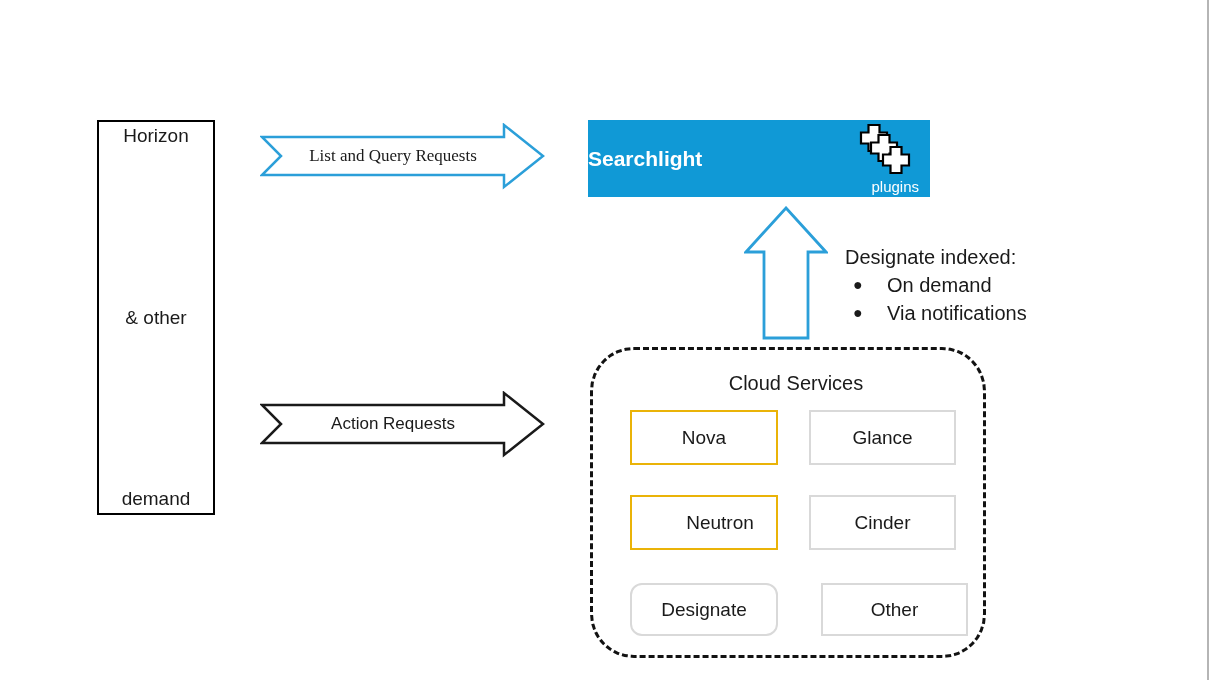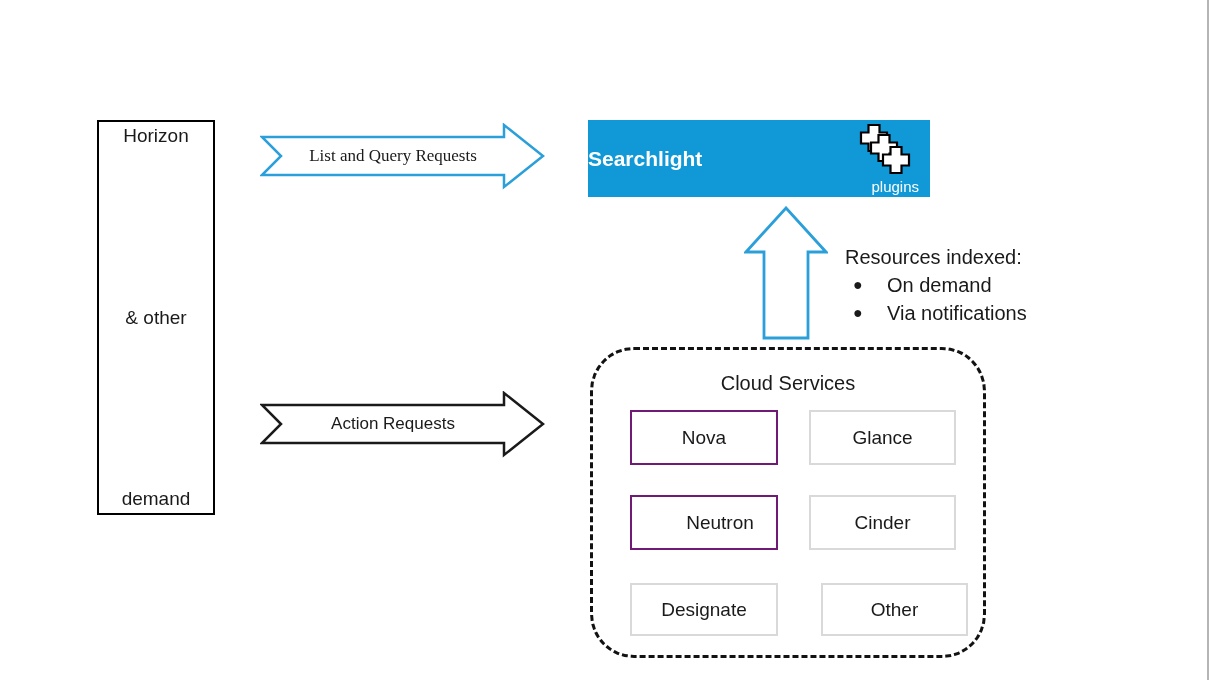--- a/index.html
+++ b/index.html
@@ -35,27 +35,27 @@
   .up-arrow{position:absolute;left:744px;top:206px;}
   .resources{position:absolute;left:845px;top:243px;width:240px;font-size:20px;}
   .resources-heading{line-height:28px;}
   .bullet-row{display:flex;line-height:28px;}
   .bullet-dot{width:34px;text-align:left;padding-left:8px;font-size:16px;}
   .cloud-box{
     position:absolute;left:590px;top:347px;width:396px;height:311px;
     border:3px dashed #121212;border-radius:44px;box-sizing:border-box;
   }
   .cloud-title{
-    position:absolute;left:0;top:22px;width:100%;text-align:center;font-size:20px;
+    position:absolute;left:8px;top:22px;width:100%;text-align:center;font-size:20px;
   }
   .svc{
     position:absolute;background:#fff;display:flex;align-items:center;
     justify-content:center;font-size:19px;box-sizing:border-box;
   }
-  .svc.emph{border:2px solid #701a75;}
+  .svc.emph{border:2px solid #eab308;}
   .svc.soft{border:2px solid #d9d9d9;}
 </style>
 </head>
 <body>
 
 <div id="slide">
 
   <div class="edge-line"></div>
 
 
@@ -80,21 +80,21 @@
       <polygon points="38.5,24 49.5,24 49.5,31.5 57,31.5 57,42.5 49.5,42.5 49.5,50 38.5,50 38.5,42.5 31,42.5 31,31.5 38.5,31.5" fill="#ffffff" stroke="#000000" stroke-width="2.2"></polygon>
     </svg>
     <span class="plugins-label">plugins</span>
   </div>
 
   <svg class="up-arrow" width="84" height="134" viewBox="0 0 84 134">
     <polygon points="42,2 82,46 64,46 64,132 20,132 20,46 2,46" fill="#ffffff" stroke-width="2.8" stroke-linejoin="miter" stroke="#2b9fd9"></polygon>
   </svg>
 
   <div class="resources">
-    <div class="resources-heading">Resources indexed:</div>
+    <div class="resources-heading">Designate indexed:</div>
     <div class="bullet-row">
       <span class="bullet-dot">●</span>
       <span>On demand</span>
     </div>
     <div class="bullet-row">
       <span class="bullet-dot">●</span>
       <span>Via notifications</span>
     </div>
   </div>
 
@@ -113,21 +113,21 @@
     </div>
     <div class="svc soft" style="left:216px;top:60px;width:147px;height:55px;">
       <span>Glance</span>
     </div>
     <div class="svc emph" style="left:37px;top:145px;width:148px;height:55px;padding-left:32px;">
       <span>Neutron</span>
     </div>
     <div class="svc soft" style="left:216px;top:145px;width:147px;height:55px;">
       <span>Cinder</span>
     </div>
-    <div class="svc soft" style="left:37px;top:233px;width:148px;height:53px;">
+    <div class="svc soft" style="left:37px;top:233px;width:148px;height:53px;border-radius:12px;">
       <span>Designate</span>
     </div>
     <div class="svc soft" style="left:228px;top:233px;width:147px;height:53px;">
       <span>Other</span>
     </div>
   </div>
 
 </div>
 
 </body></html>

